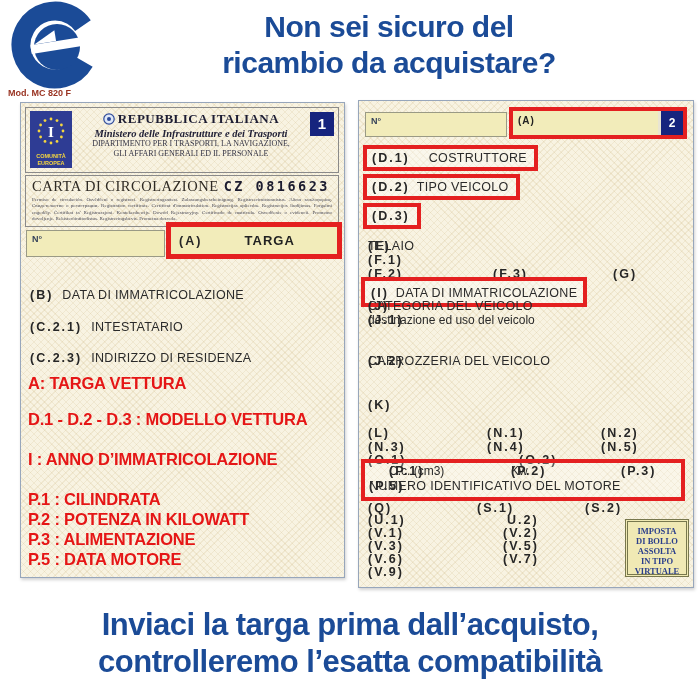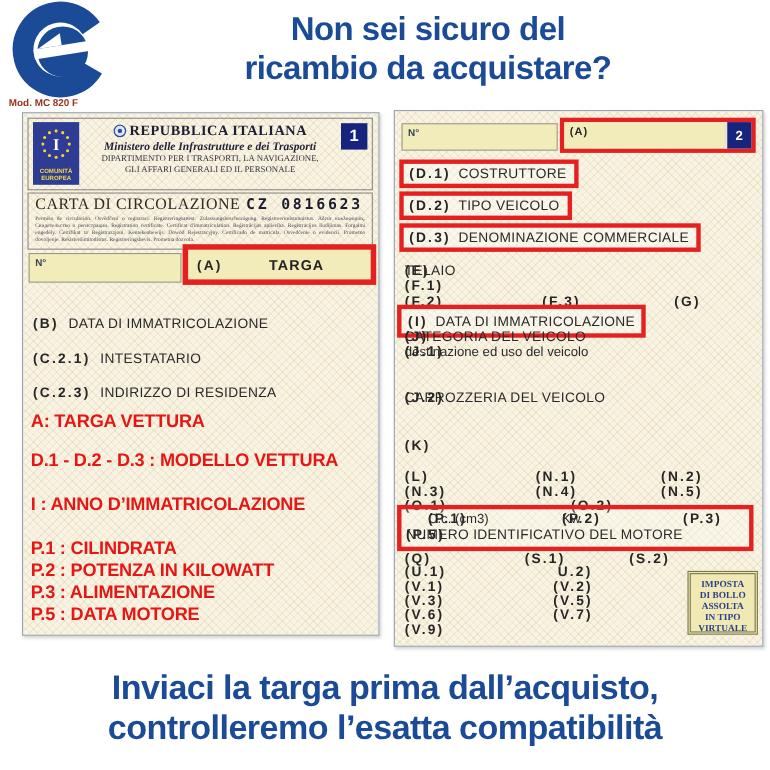--- a/index.html
+++ b/index.html
@@ -76,27 +76,27 @@
 
   
   .legend{position:absolute;left:7px;top:271px;right:2px;}
   .lg{color:#e51616;font-weight:bold;font-size:16.5px;line-height:18px;letter-spacing:-.2px;white-space:nowrap;}
   .m18{margin-bottom:18px;} .m22{margin-bottom:22px;} .m2{margin-bottom:2px;}
 
   
   .lbl-box{position:absolute;left:4px;display:inline-flex;align-items:center;
     padding:2px 7px 2px 5px;background:rgba(255,255,255,.35);white-space:nowrap;}
   .lbl-box .lbl{margin-left:7px;}
-  .d1{top:44px;} .d2{top:73px;} .d3{top:102px;}
+  .d1{top:44px;gap:12px;} .d2{top:73px;} .d3{top:102px;}
 
   
   .rrow{position:absolute;left:0;right:0;height:14px;}
   .rrow span{position:absolute;white-space:nowrap;}
   .c1{left:9px;} .c2{left:128px;} .c3{left:242px;}
-  .c2f{left:134px;} .c3f{left:254px;} .c2o{left:160px;} .c2q{left:118px;} .c3q{left:213px;text-align:right;}
+  .c2f{left:134px;} .c3f{left:254px;} .c2o{left:160px;} .c2q{left:118px;} .c3q{left:226px;text-align:right;}
   .c2u{left:148px;} .c2v{left:144px;}
   .r-e{top:138px;} .r-f1{top:152px;} .r-f2{top:166px;padding-left:29px;} .r-j{top:198px;} .r-j1{top:212px;}
   .r-j2{top:253px;} .r-k{top:297px;} .r-l{top:325px;} .r-n3{top:339px;} .r-o{top:352px;}
   .r-q{top:400px;} .r-u{top:412px;} .r-v1{top:425px;} .r-v3{top:438px;} .r-v6{top:451px;} .r-v9{top:464px;}
 
   .i-box{position:absolute;left:2px;top:176px;padding:2px 6px;background:rgba(255,255,255,.35);white-space:nowrap;}
   .i-box .lbl{margin-left:7px;}
   .p-box{position:absolute;left:2px;top:358px;right:8px;height:34px;background:rgba(255,255,255,.25);}
   .p-line{position:absolute;left:0;right:0;height:15px;}
   .p-line span{position:absolute;white-space:nowrap;}
@@ -228,21 +228,20 @@
     <div class="red-box lbl-box d1">
       <span class="code">(D.1)</span>
         <span class="lbl">COSTRUTTORE</span>
     </div>
     <div class="red-box lbl-box d2">
       <span class="code">(D.2)</span>
         <span class="lbl">TIPO VEICOLO</span>
     </div>
     <div class="red-box lbl-box d3">
       <span class="code">(D.3)</span>
-        <span class="lbl">DENOMINAZIONE COMMERCIALE</span>
     </div>
 
     <div class="rrow r-e">
       <span class="c1">
           <span class="code">(E)</span> 
           <span class="lbl">TELAIO</span>
         </span>
     </div>
     <div class="rrow r-f1">
       <span class="c1 code">(F.1)</span>

